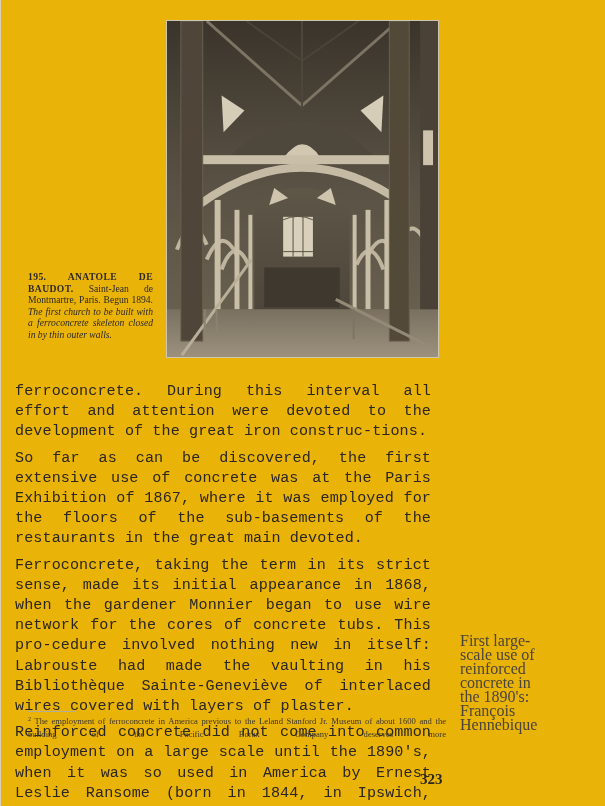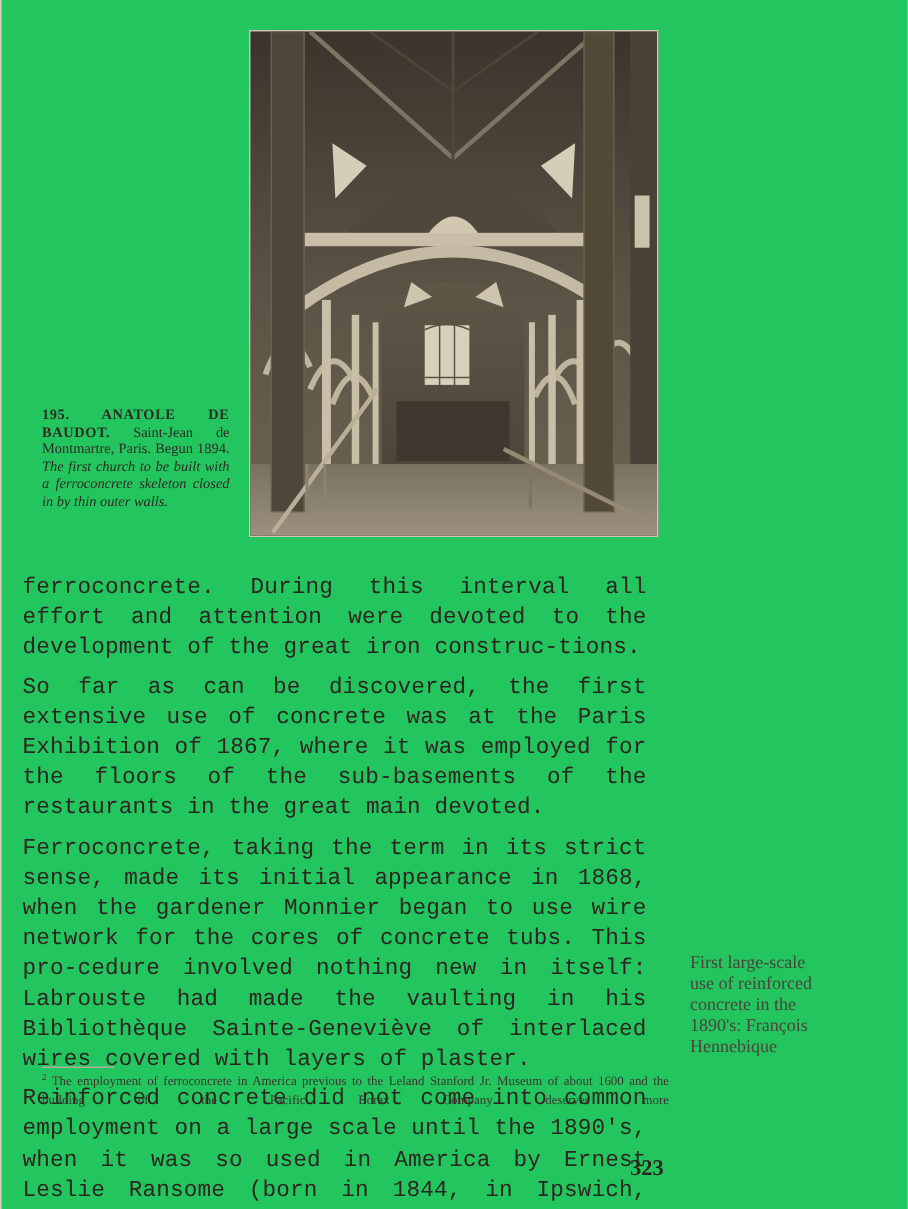--- a/index.html
+++ b/index.html
@@ -5,21 +5,21 @@
   html, body { margin: 0; padding: 0; }
   body {
     width: 605px; height: 806px; overflow: hidden;
     background: #e8e1d0;
     position: relative;
     font-family: "DejaVu Serif", "Liberation Serif", serif;
     color: #2b2723;
   }
   .page {
     position: absolute; left: 0; top: 0; width: 605px; height: 806px;
-    background: #22c55e;
+    background: #eab308;
     border-left: 1px solid #d8d0bd;
     box-sizing: border-box;
   }
   
   .figure {
     position: absolute; left: 165px; top: 20px; width: 273px; height: 338px;
     background: #3a342b;
     overflow: hidden;
     border: 1px solid #cfc6b2;
     box-sizing: border-box;
@@ -39,21 +39,21 @@
     position: absolute; left: 14px; top: 381px; width: 416px;
     font-family: Liberation Mono, monospace;
     font-size: 15.1px; line-height: 20.2px; color: #2b2621;
     letter-spacing: 0.1px;
   }
   .body-text p { margin: 0 0 6px 0; text-align: justify; text-align-last: left; }
 
   .sidenote {
     position: absolute; left: 459px; top: 634px; width: 84px;
     font-family: "Liberation Serif", serif;
-    font-size: 12px; line-height: 14px; color: #4a443c;
+    font-size: 16px; line-height: 14px; color: #4a443c;
   }
 
   .rule {
     position: absolute; left: 27px; top: 711px; width: 48px; height: 1px;
     background: #b5ad9b;
   }
   .footnote {
     position: absolute; left: 27px; top: 713px; width: 418px;
     font-family: "Liberation Serif", serif;
     font-size: 8.6px; line-height: 12.6px; color: #3a352e;

